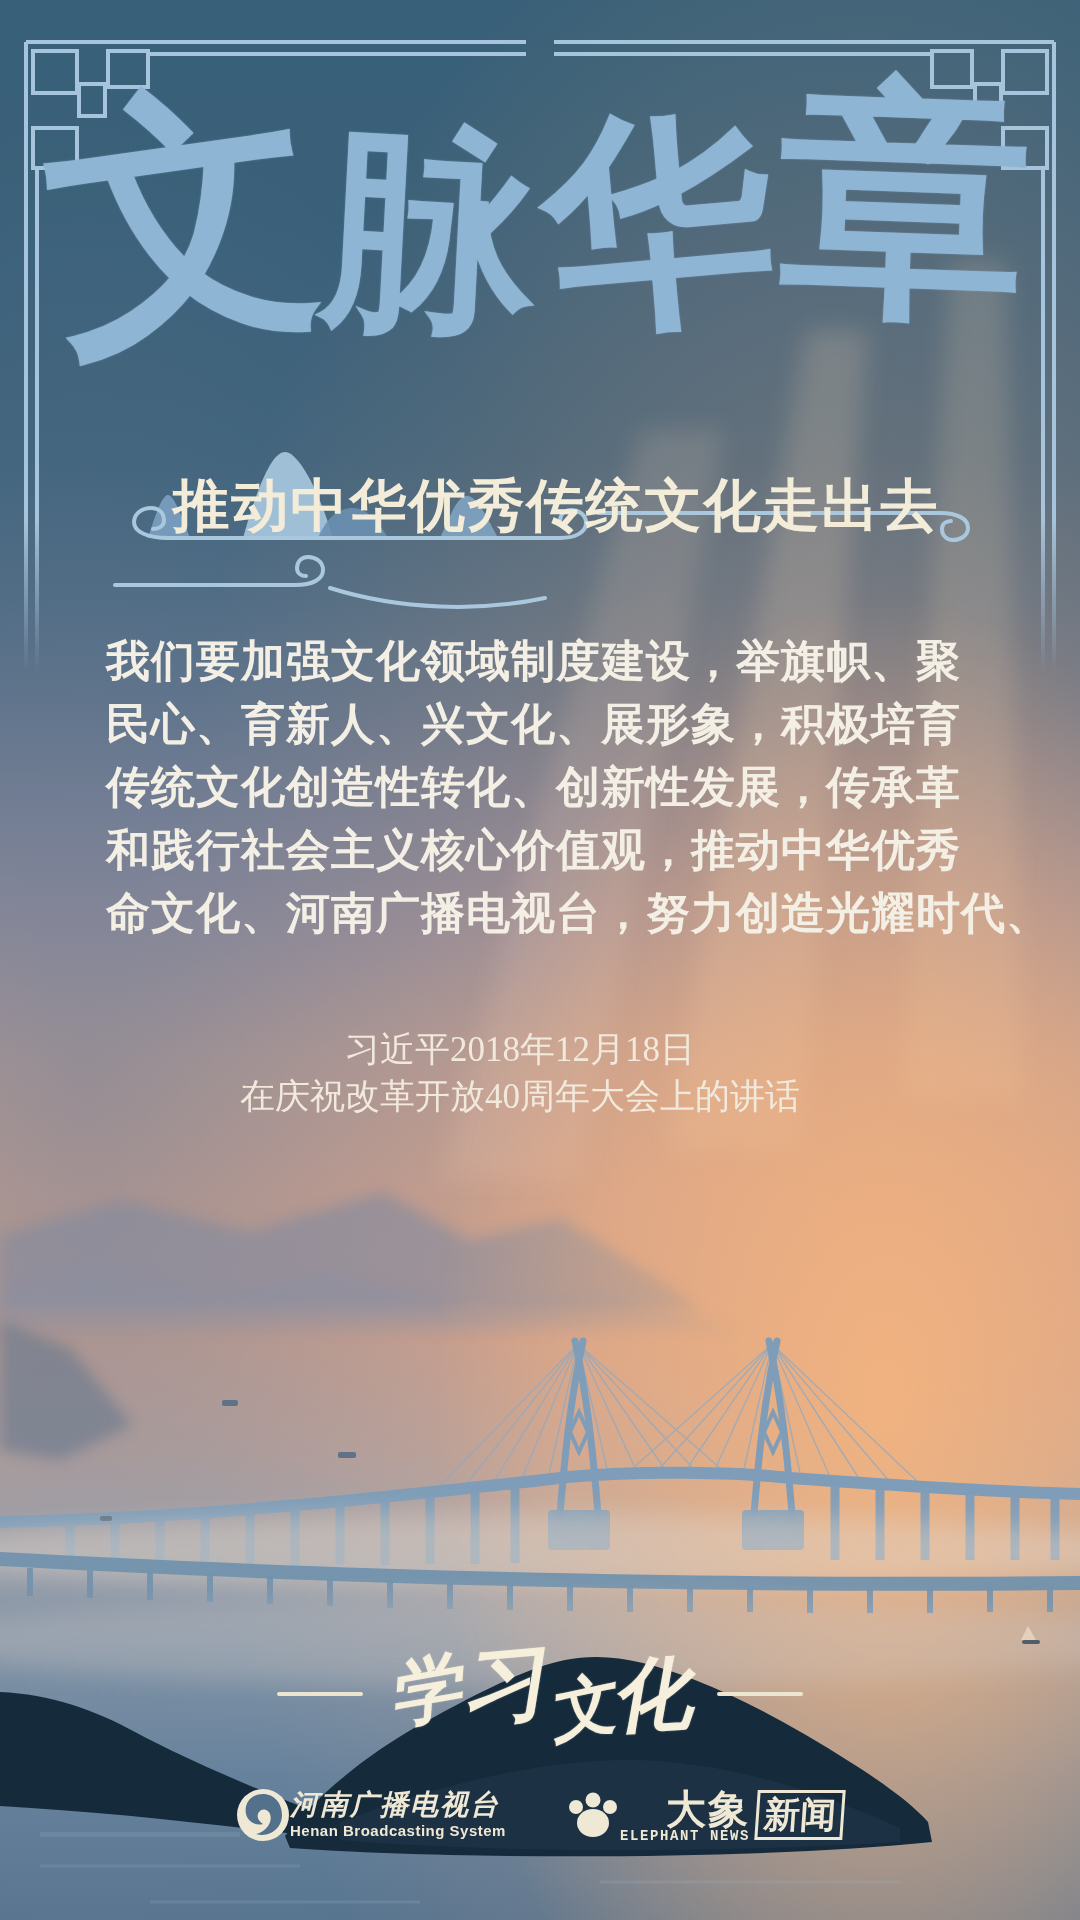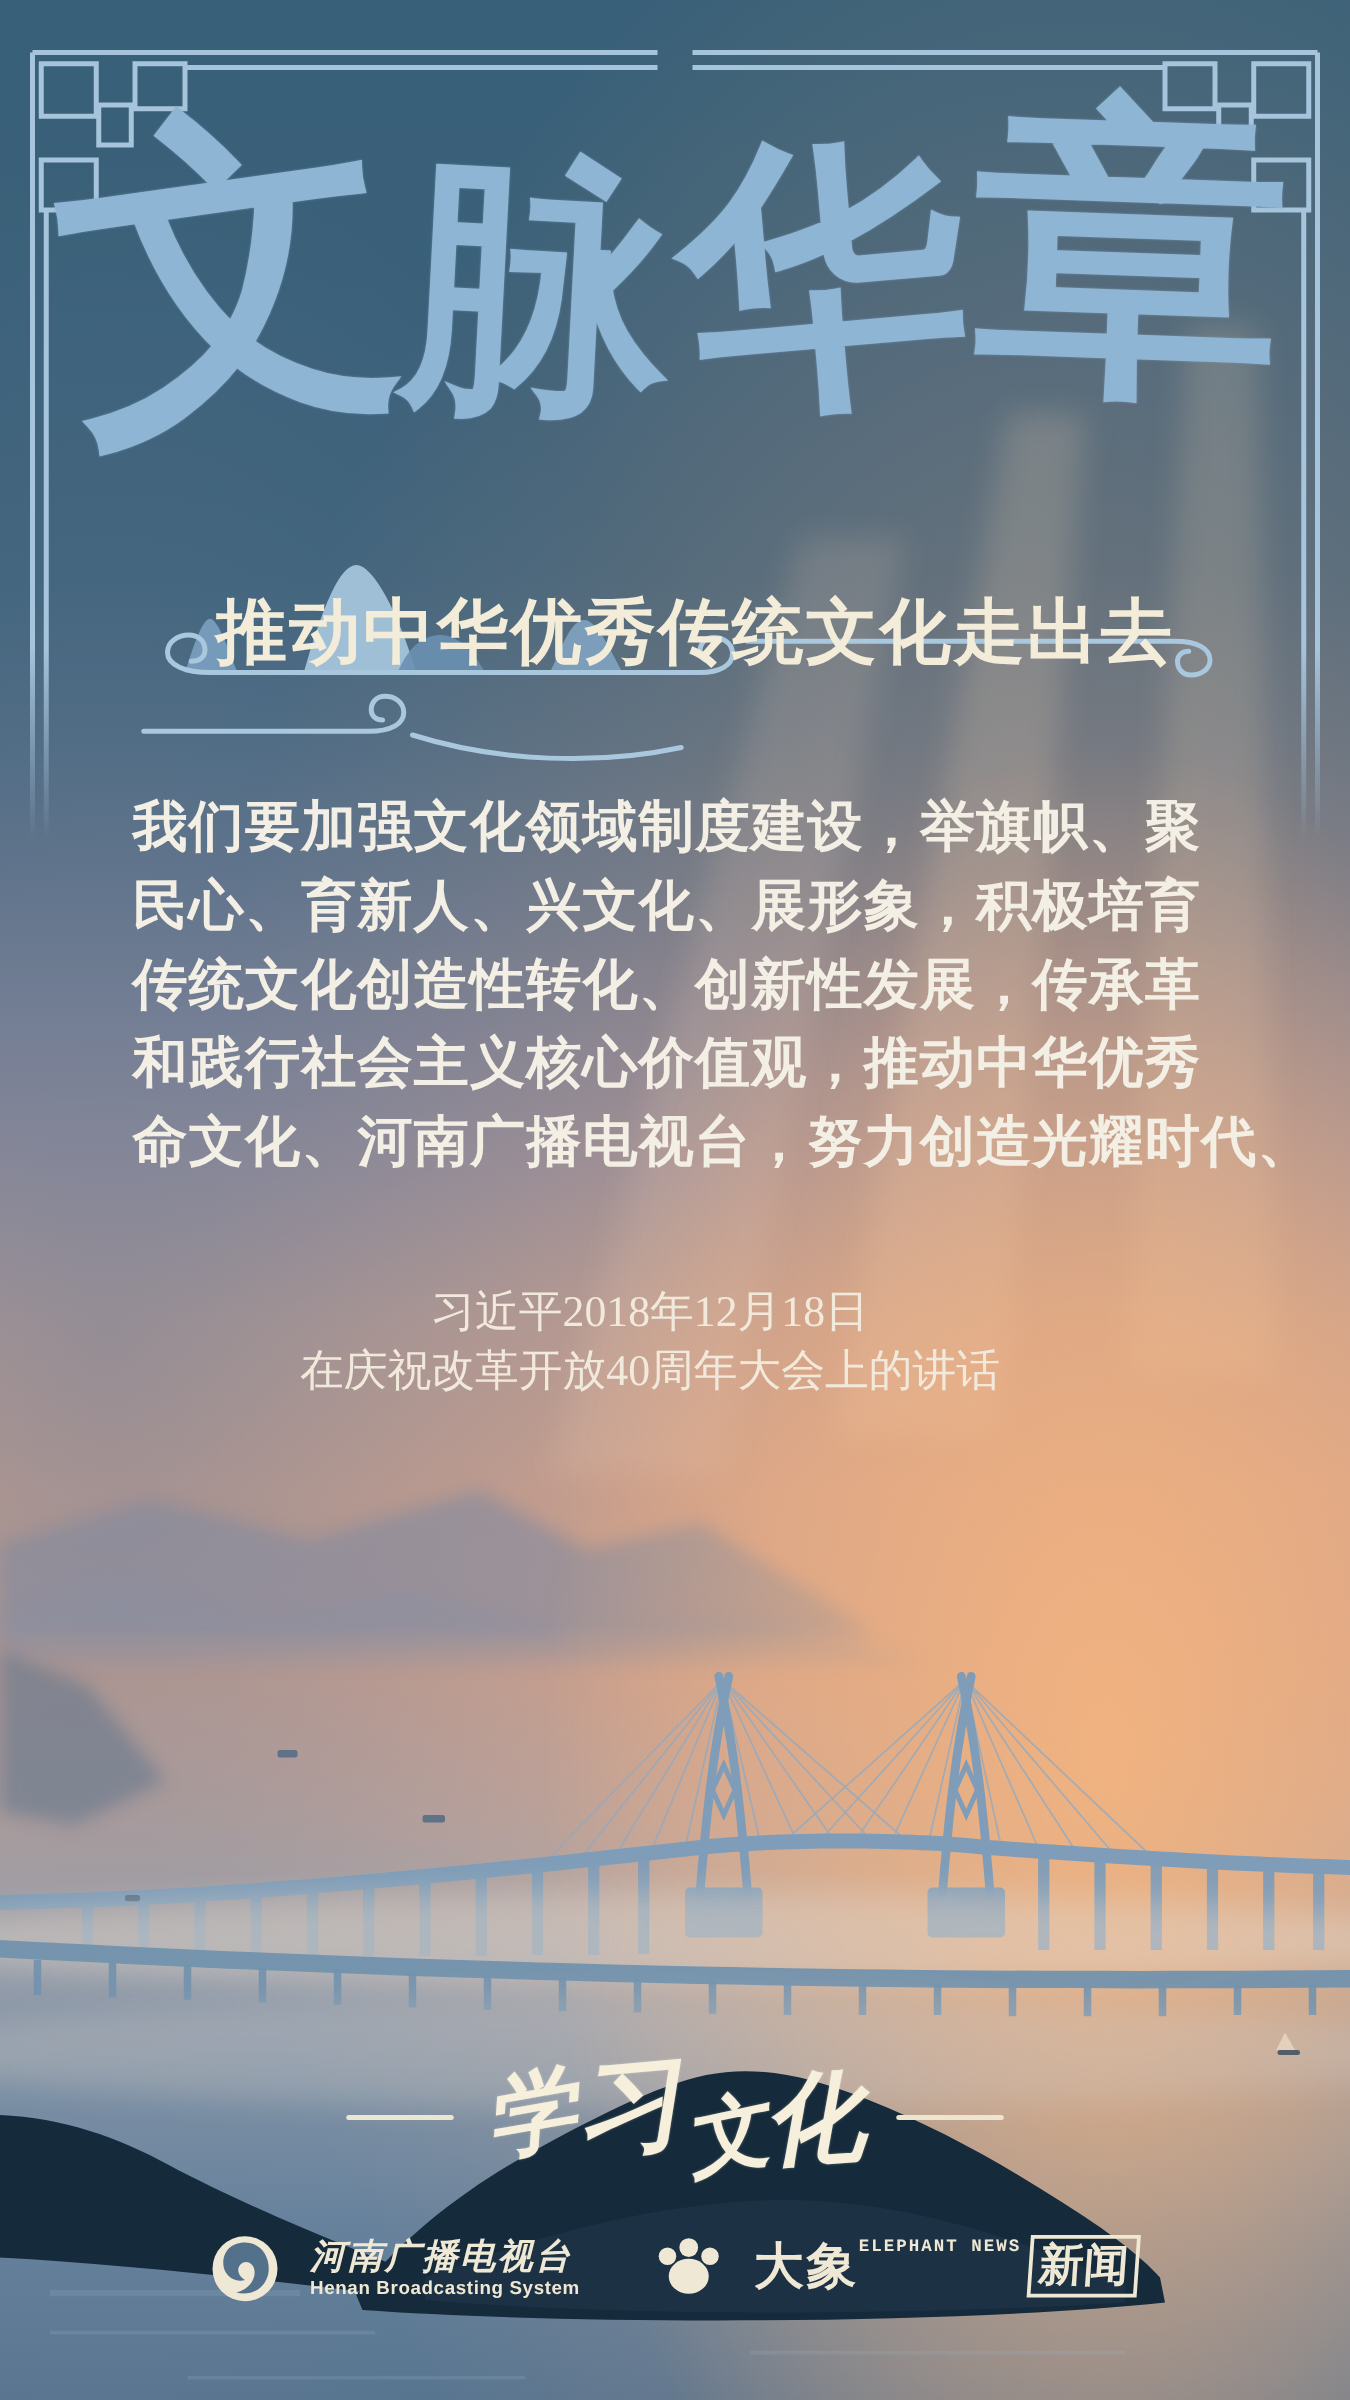--- a/index.html
+++ b/index.html
@@ -41,28 +41,28 @@
     font-family:"DejaVu Serif","Liberation Serif",serif;text-shadow:0 0 2px rgba(245,239,220,.4);}
   .brand .chars span{display:block;line-height:1;}
   .brand .b0{font-size:72px;transform:rotate(-10deg) translateY(-4px);}
   .brand .b1{font-size:84px;transform:rotate(-5deg) translateY(-10px);}
   .brand .b2{font-size:66px;transform:rotate(-12deg) translateY(14px);}
   .brand .b3{font-size:80px;transform:rotate(-4deg);}
 
   
   .logos{position:absolute;top:1788px;left:0;width:100%;display:flex;
     justify-content:center;align-items:flex-start;gap:60px;color:#efe8d4;}
-  .pub{display:flex;align-items:center;gap:25px;}
+  .pub{display:flex;align-items:center;gap:0;}
   .pub .txtcol{display:flex;flex-direction:column;justify-content:center;}
   .henan-cn{font-size:28px;font-style:italic;font-weight:700;letter-spacing:2px;
     font-family:"DejaVu Serif",serif;line-height:32px;}
   .henan-en{font-size:15px;font-weight:700;letter-spacing:.5px;line-height:20px;
     font-family:"Liberation Sans","DejaVu Sans",sans-serif;}
   .elephant-wrap{display:flex;align-items:center;gap:6px;}
-  .daxiang-col{display:flex;flex-direction:row;align-items:flex-start;}
+  .daxiang-col{display:flex;flex-direction:column;align-items:flex-end;}
   .daxiang{font-size:40px;font-weight:900;line-height:42px;letter-spacing:2px;
     font-family:"DejaVu Sans","Liberation Sans",sans-serif;}
   .elephant-en{font-size:14px;font-weight:700;letter-spacing:1.6px;line-height:12px;
     font-family:Liberation Mono, monospace;}
   .xinwen{font-size:36px;font-weight:900;line-height:40px;padding:2px 5px;
     border:3px solid #efe8d4;transform:skewX(-4deg);
     font-family:"DejaVu Sans","Liberation Sans",sans-serif;}
 </style>
 </head>
 <body>

